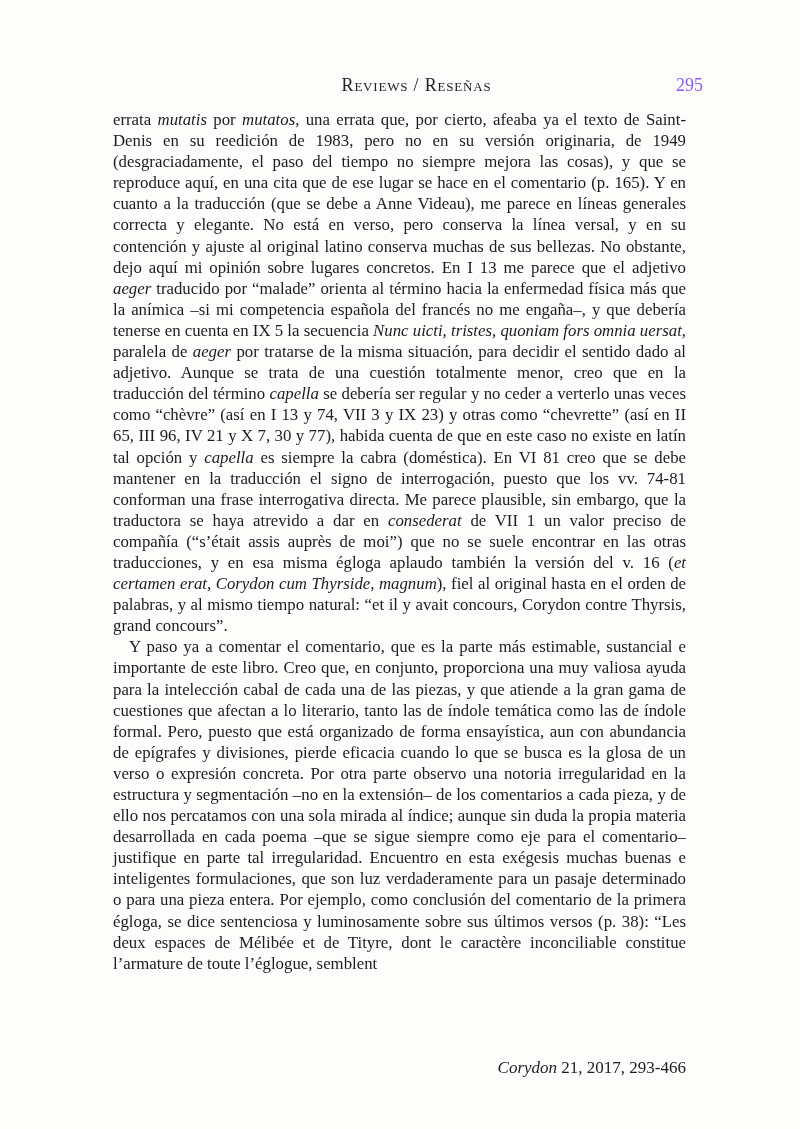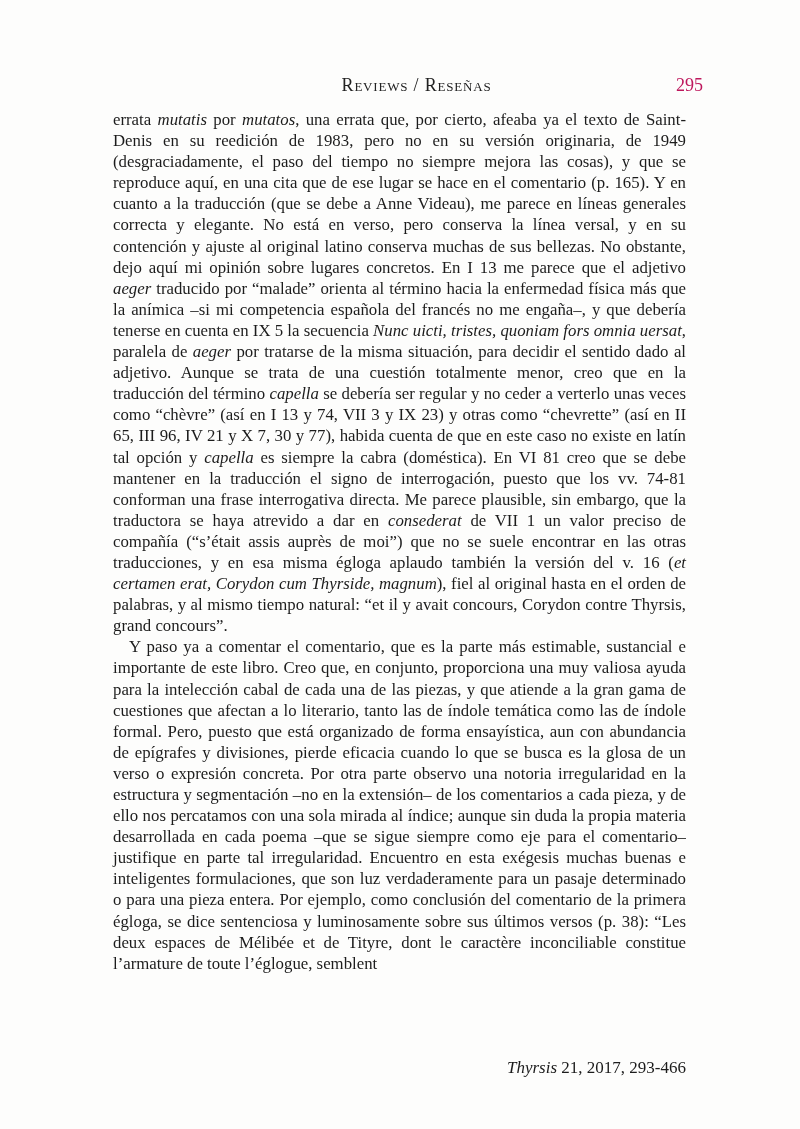--- a/index.html
+++ b/index.html
@@ -31,21 +31,21 @@
     font-variant: small-caps;
     font-size: 18px;
     letter-spacing: 0.8px;
     color: #222;
   }
   .page-number {
     position: absolute;
     right: 0;
     top: 0;
     font-size: 18px;
-    color: #be185d;
+    color: #8b5cf6;
   }
   .body-text {
     position: absolute;
     top: 109px;
     left: 113px;
     width: 573px;
     font-size: 16.8px;
     line-height: 21.1px;
     text-align: justify;
   }
@@ -81,16 +81,16 @@
     <span class="running-title">Reviews / Reseñas</span>
     <span class="page-number">295</span>
   </div>
 
   <div class="body-text">
       <p class="para"><span>errata </span><i>mutatis</i><span> por </span><i>mutatos</i><span>, una errata que, por cierto, afeaba ya el texto de Saint-Denis en su reedición de 1983, pero no en su versión originaria, de 1949 (desgraciadamente, el paso del tiempo no siempre mejora las cosas), y que se reproduce aquí, en una cita que de ese lugar se hace en el comentario (p. 165). Y en cuanto a la traducción (que se debe a Anne Videau), me parece en líneas generales correcta y elegante. No está en verso, pero conserva la línea versal, y en su contención y ajuste al original latino conserva muchas de sus bellezas. No obstante, dejo aquí mi opinión sobre lugares concretos. En I 13 me parece que el adjetivo </span><i>aeger</i><span> traducido por “malade” orienta al término hacia la enfermedad física más que la anímica –si mi competencia española del francés no me engaña–, y que debería tenerse en cuenta en IX 5 la secuencia </span><i>Nunc uicti, tristes, quoniam fors omnia uersat</i><span>, paralela de </span><i>aeger</i><span> por tratarse de la misma situación, para decidir el sentido dado al adjetivo. Aunque se trata de una cuestión totalmente menor, creo que en la traducción del término </span><i>capella</i><span> se debería ser regular y no ceder a verterlo unas veces como “chèvre” (así en I 13 y 74, VII 3 y IX 23) y otras como “chevrette” (así en II 65, III 96, IV 21 y X 7, 30 y 77), habida cuenta de que en este caso no existe en latín tal opción y </span><i>capella</i><span> es siempre la cabra (doméstica). En VI 81 creo que se debe mantener en la traducción el signo de interrogación, puesto que los vv. 74-81 conforman una frase interrogativa directa. Me parece plausible, sin embargo, que la traductora se haya atrevido a dar en </span><i>consederat</i><span> de VII 1 un valor preciso de compañía (“s’était assis auprès de moi”) que no se suele encontrar en las otras traducciones, y en esa misma égloga aplaudo también la versión del v. 16 (</span><i>et certamen erat, Corydon cum Thyrside, magnum</i><span>), fiel al original hasta en el orden de palabras, y al mismo tiempo natural: “et il y avait concours, Corydon contre Thyrsis, grand concours”.</span></p>
       <p class="para indent"><span>Y paso ya a comentar el comentario, que es la parte más estimable, sustancial e importante de este libro. Creo que, en conjunto, proporciona una muy valiosa ayuda para la intelección cabal de cada una de las piezas, y que atiende a la gran gama de cuestiones que afectan a lo literario, tanto las de índole temática como las de índole formal. Pero, puesto que está organizado de forma ensayística, aun con abundancia de epígrafes y divisiones, pierde eficacia cuando lo que se busca es la glosa de un verso o expresión concreta. Por otra parte observo una notoria irregularidad en la estructura y segmentación –no en la extensión– de los comentarios a cada pieza, y de ello nos percatamos con una sola mirada al índice; aunque sin duda la propia materia desarrollada en cada poema –que se sigue siempre como eje para el comentario– justifique en parte tal irregularidad. Encuentro en esta exégesis muchas buenas e inteligentes formulaciones, que son luz verdaderamente para un pasaje determinado o para una pieza entera. Por ejemplo, como conclusión del comentario de la primera égloga, se dice sentenciosa y luminosamente sobre sus últimos versos (p. 38): “Les deux espaces de Mélibée et de Tityre, dont le caractère inconciliable constitue l’armature de toute l’églogue, semblent</span></p>
     </div>
 
   <div class="footer">
-    <span class="citation"><i>Thyrsis</i><span> 21, 2017, 293-466</span></span>
+    <span class="citation"><i>Corydon</i><span> 21, 2017, 293-466</span></span>
   </div>
 
 </div>
 
 </body></html>

